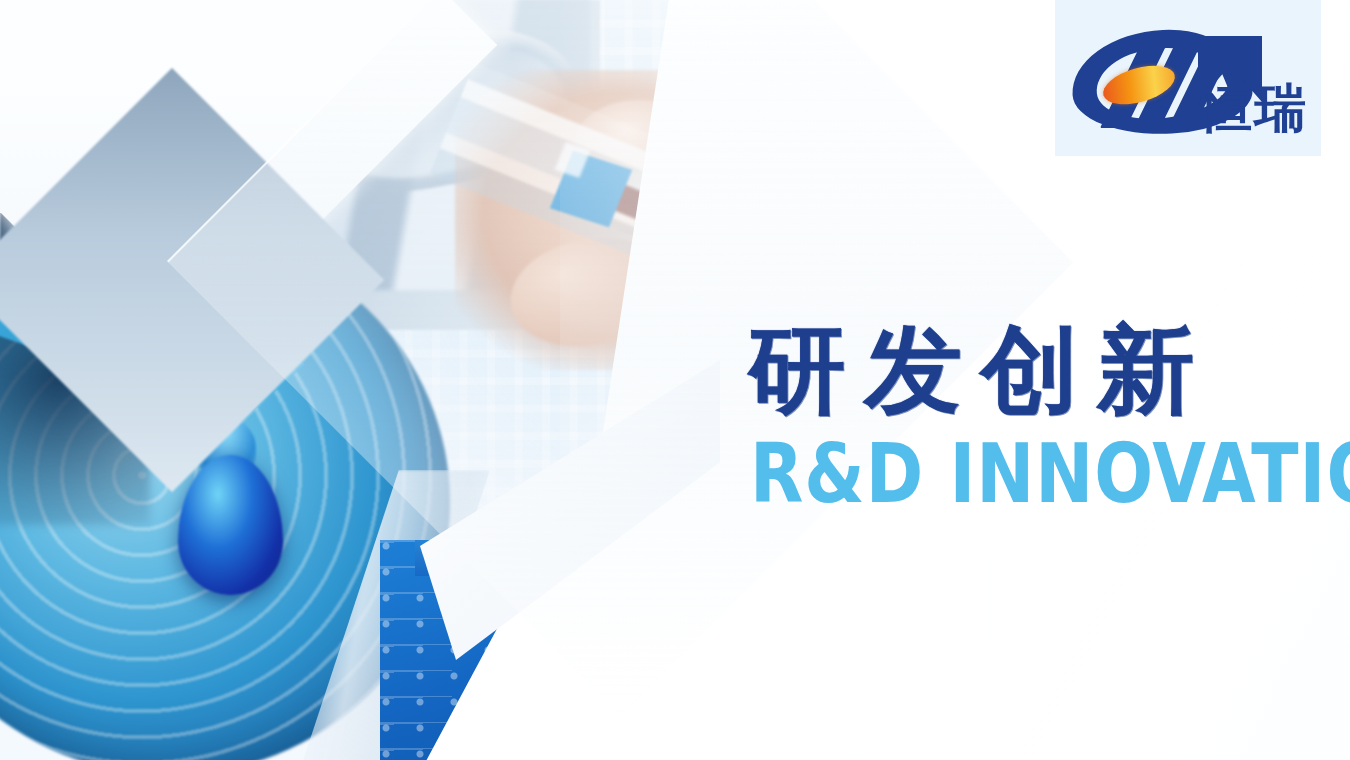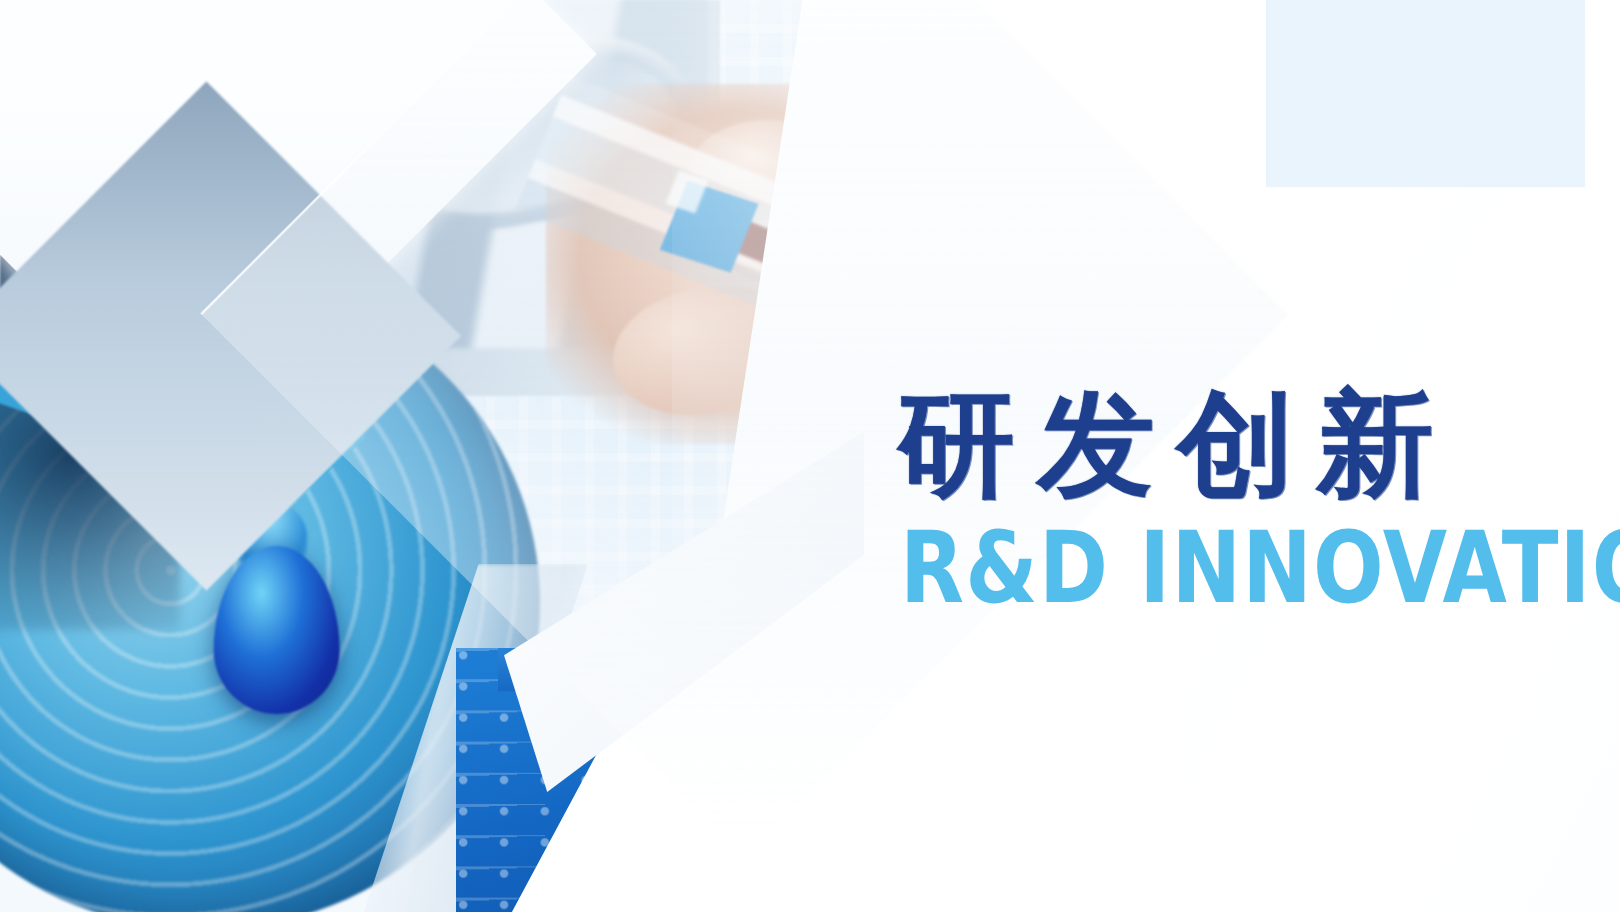--- a/index.html
+++ b/index.html
@@ -474,14 +474,23 @@
   <div class="chev chev-tl"></div>
   <div class="tri-inner"></div>
   <div class="glass-sheet"></div>
 
   <div class="headline">
     <h1 class="title-cn">研发创新</h1>
     <div class="title-en">R&amp;D INNOVATION</div>
   </div>
 
   <div class="logo-plate"></div>
+  <div class="logo-art">
+    <div class="logo-swoosh"></div>
+    <div class="logo-bar b1"></div>
+    <div class="logo-bar b2"></div>
+    <div class="logo-bar b3"></div>
+    <div class="logo-hook"></div>
+    <div class="logo-flame"></div>
+    <div class="logo-cn">恒瑞</div>
+  </div>
 
 </div>
 
 </body></html>

